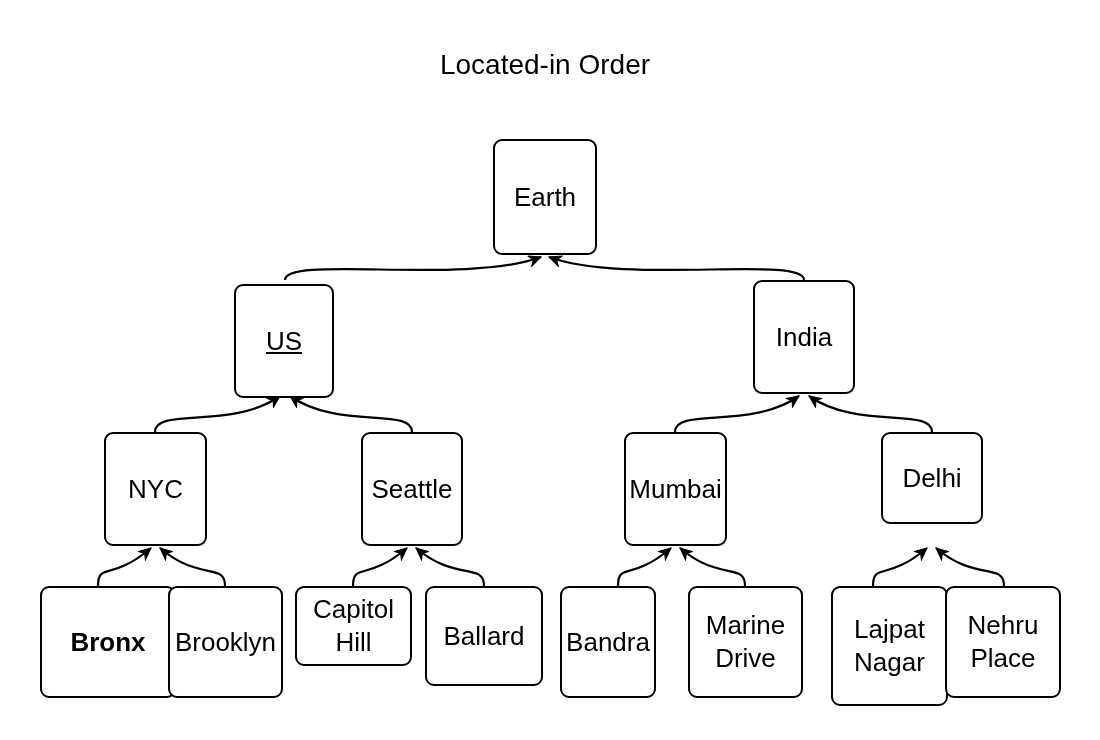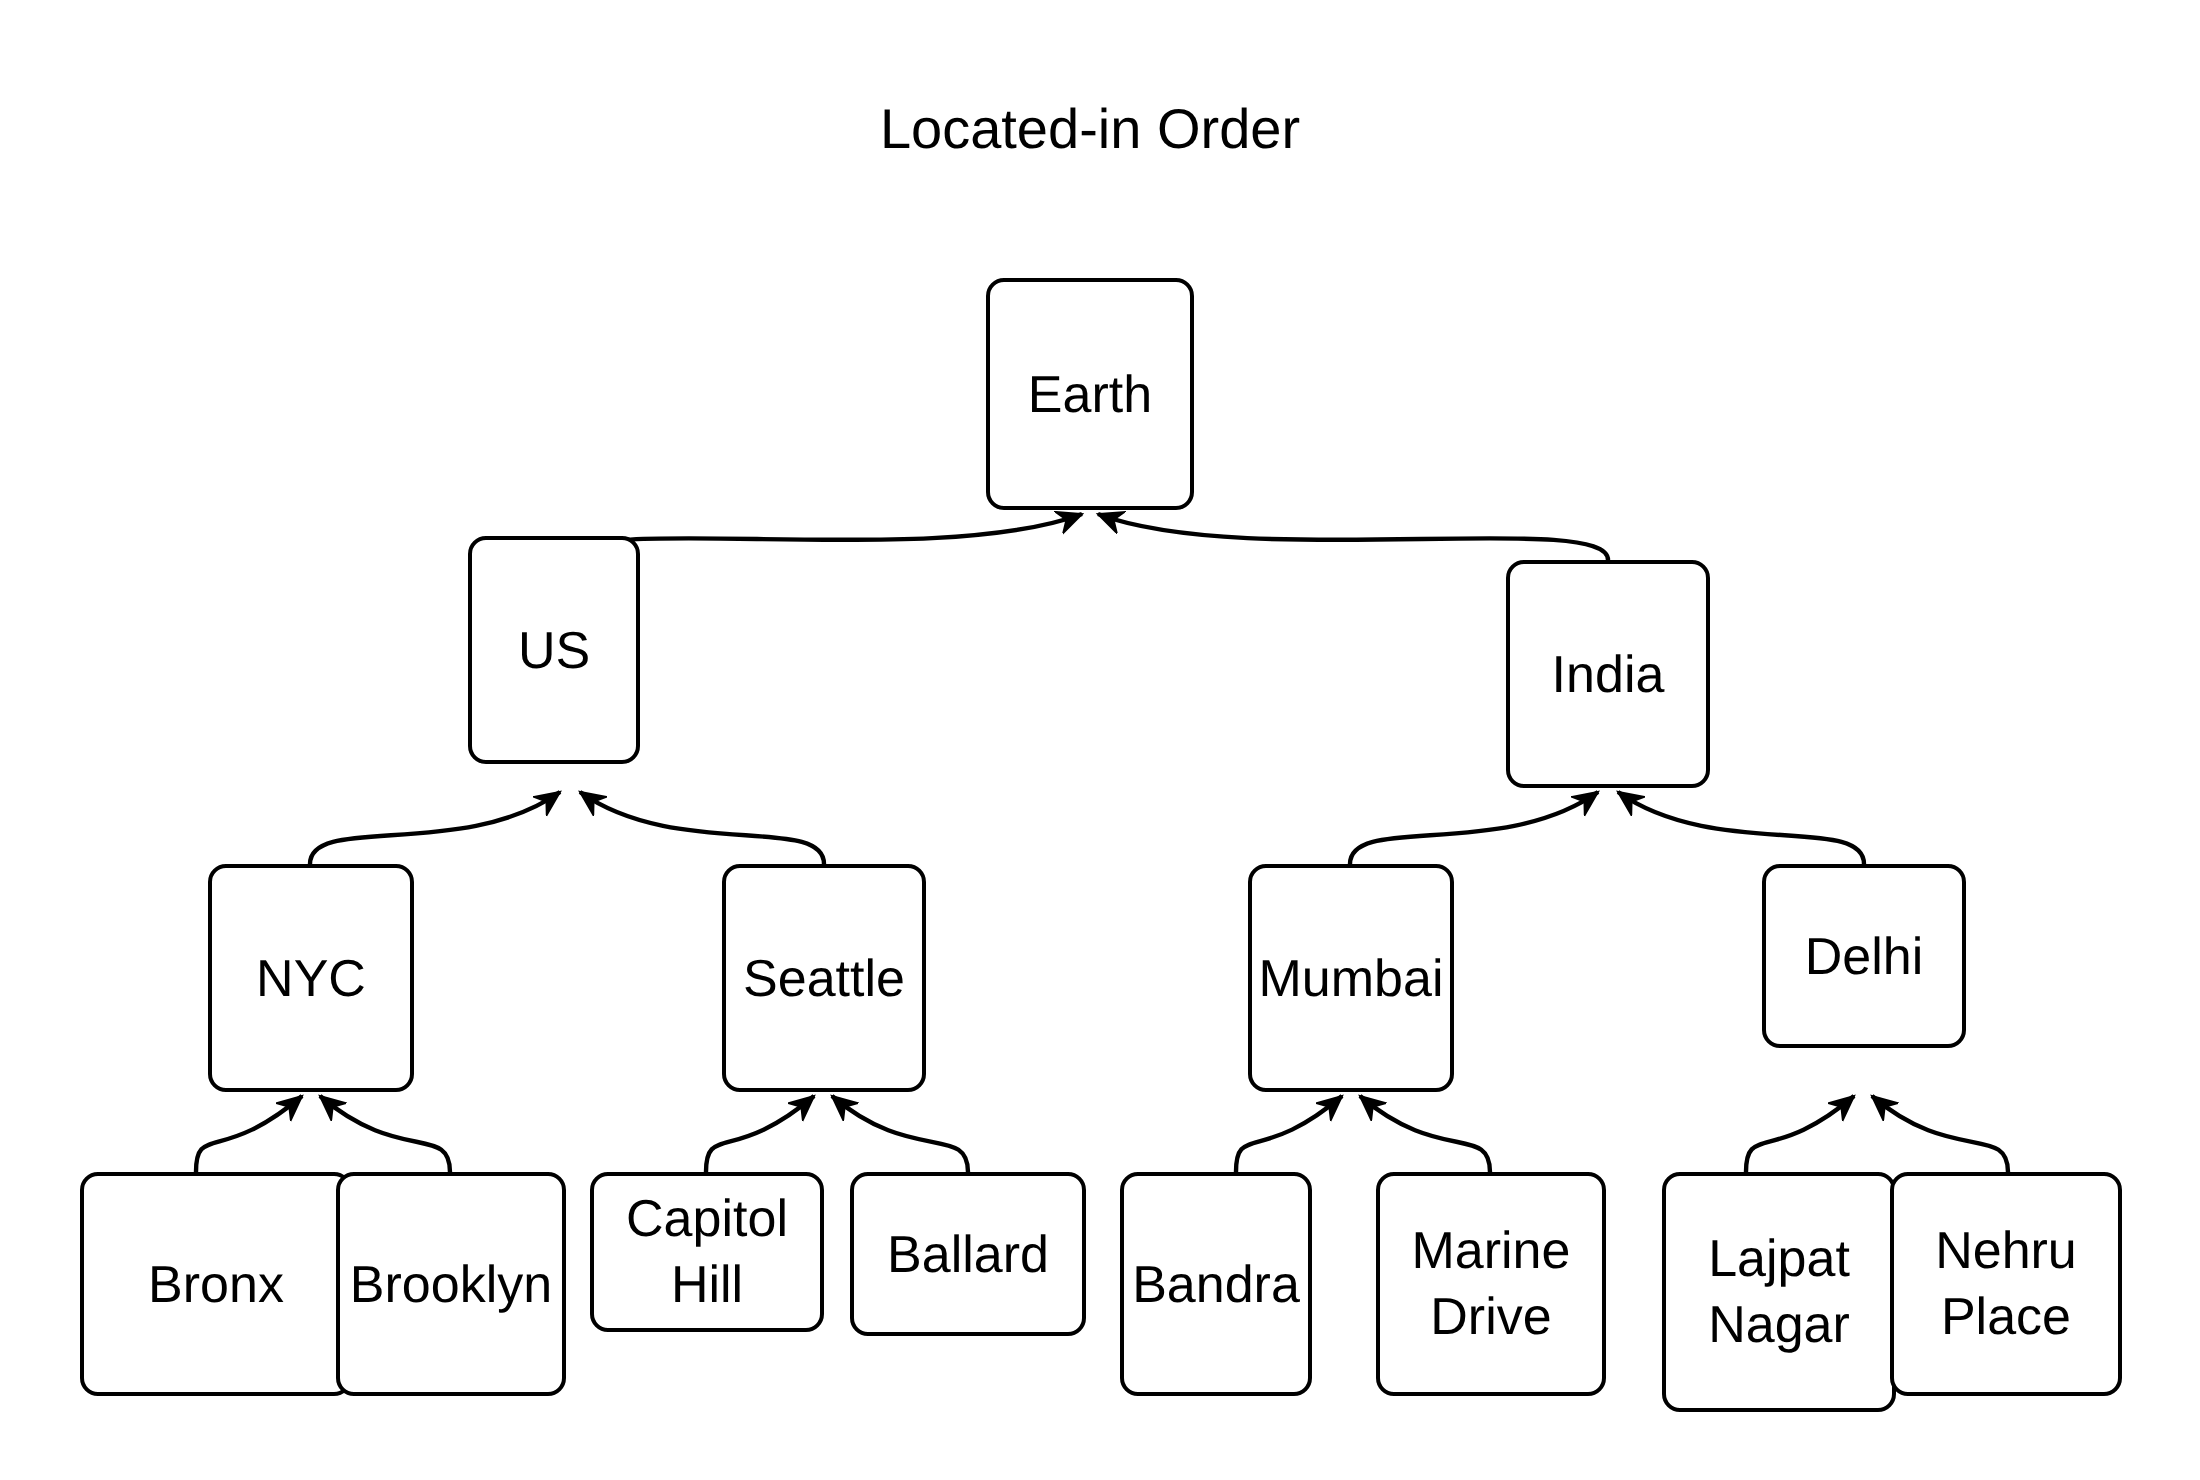--- a/index.html
+++ b/index.html
@@ -82,21 +82,21 @@
     <path class="edge" d="M 618 586 C 618 562, 631 582, 671 548" marker-end="url(#arrowhead)"></path>
     <path class="edge" d="M 745 586 C 745 562, 720 582, 680 548" marker-end="url(#arrowhead)"></path>
     <path class="edge" d="M 873 586 C 873 562, 887 582, 927 548" marker-end="url(#arrowhead)"></path>
     <path class="edge" d="M 1004 586 C 1004 562, 976 582, 936 548" marker-end="url(#arrowhead)"></path>
   </svg>
 
   <div class="node" style="left:493px; top:139px; width:104px; height:116px;">
     <span>Earth</span>
   </div>
 
-  <div class="node" style="left:234px; top:268px; width:86px; height:114px;">
+  <div class="node" style="left:234px; top:284px; width:100px; height:114px;text-decoration:underline;">
     <span>US</span>
   </div>
 
   <div class="node" style="left:753px; top:280px; width:102px; height:114px;">
     <span>India</span>
   </div>
 
   <div class="node" style="left:104px; top:432px; width:103px; height:114px;">
     <span>NYC</span>
   </div>
@@ -106,33 +106,33 @@
   </div>
 
   <div class="node" style="left:624px; top:432px; width:103px; height:114px;">
     <span>Mumbai</span>
   </div>
 
   <div class="node" style="left:881px; top:432px; width:102px; height:92px;">
     <span>Delhi</span>
   </div>
 
-  <div class="node" style="left:40px; top:586px; width:136px; height:112px;">
+  <div class="node" style="left:40px; top:586px; width:136px; height:112px;font-weight:bold;">
     <span>Bronx</span>
   </div>
 
   <div class="node" style="left:168px; top:586px; width:115px; height:112px;text-align:right;">
     <span>Brooklyn</span>
   </div>
 
   <div class="node" style="left:295px; top:586px; width:117px; height:80px;">
     <span>Capitol Hill</span>
   </div>
 
-  <div class="node" style="left:425px; top:586px; width:118px; height:82px;">
+  <div class="node" style="left:425px; top:586px; width:118px; height:100px;">
     <span>Ballard</span>
   </div>
 
   <div class="node" style="left:560px; top:586px; width:96px; height:112px;">
     <span>Bandra</span>
   </div>
 
   <div class="node" style="left:688px; top:586px; width:115px; height:112px;">
     <span>Marine Drive</span>
   </div>

